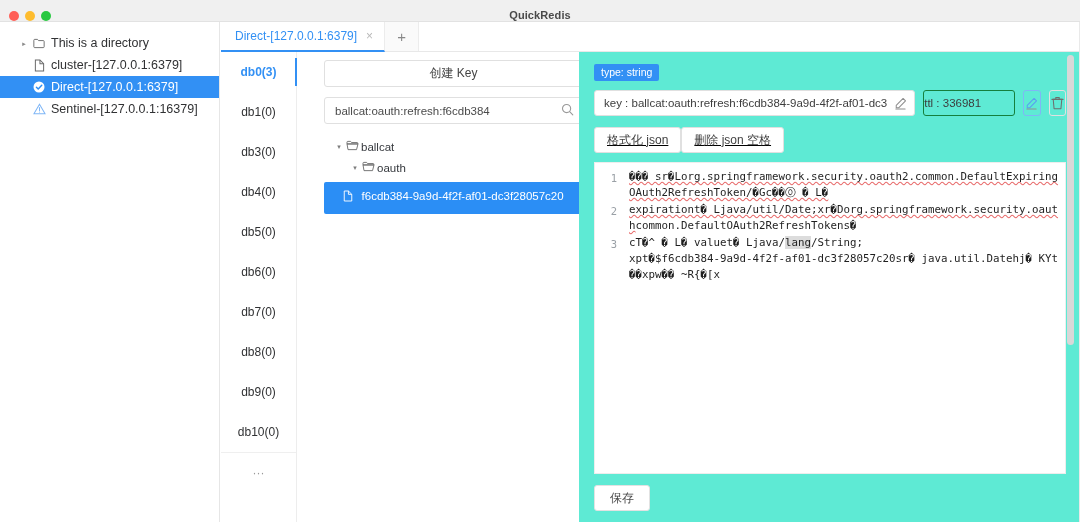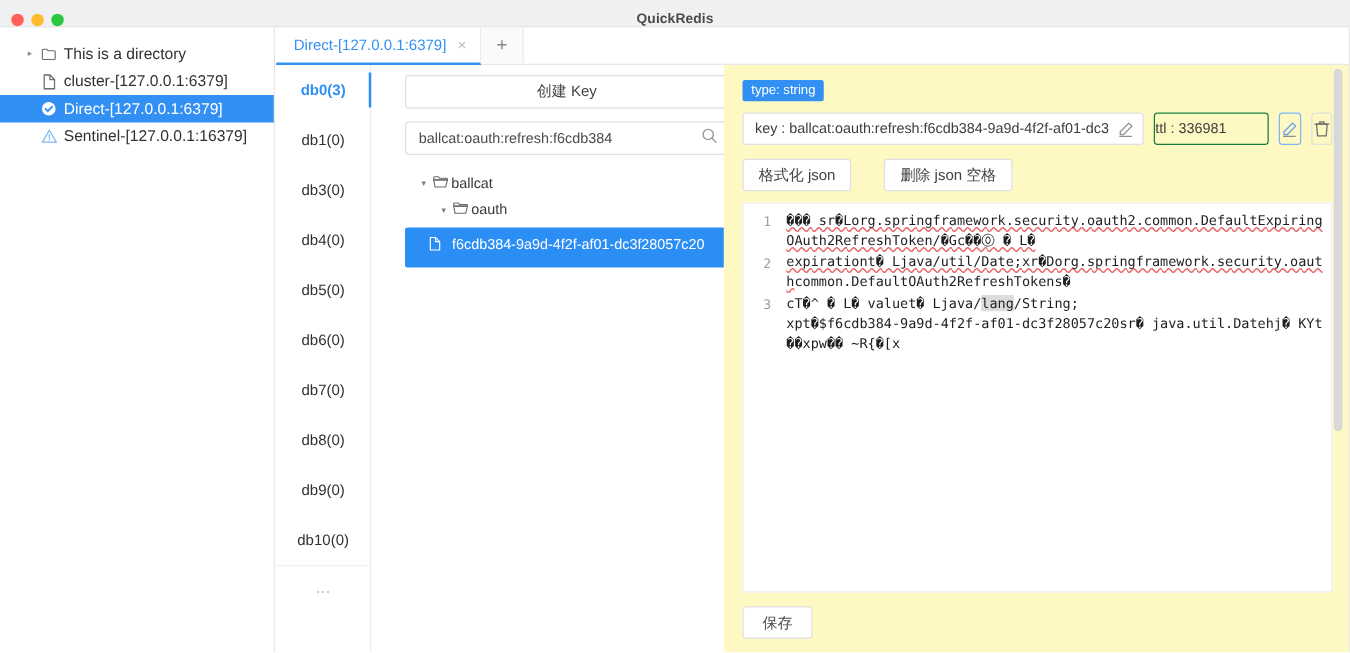--- a/index.html
+++ b/index.html
@@ -121,21 +121,21 @@
   .tree-leaf {
     margin-top: 4px; background: #2b8ef5; color: #fff; border-radius: 2px;
     font-size: 11.5px; padding: 6px 8px 7px 8px; line-height: 17px;
   }
   .tree-leaf .fico { vertical-align: -2px; margin-right: 5px; }
   .leaf-inner { display: block; text-align: center; }
 
   
   .detail {
     position: absolute; left: 579px; top: 52px; right: 0; height: 470px;
-    background: #fef9c3; padding: 10px 14px 0 8px;
+    background: #5eead4; padding: 10px 14px 0 8px;
   }
   .type-badge {
     display: inline-block; background: #3290f4; color: #fff;
     font-size: 10.5px; padding: 2px 7px 3px 7px; border-radius: 2px;
     margin-left: 7px;
   }
   .meta-row { display: flex; align-items: center; gap: 8px; margin: 9px 0 0 7px; }
   .key-box {
     flex: 0 0 303px; height: 26px; border: 1px solid #e0e0e0; border-radius: 3px;
     display: flex; align-items: center; background: #fff; text-align: center;
@@ -148,21 +148,21 @@
     width: 27px; height: 26px; border: 1px solid transparent;
     display: flex; align-items: center; justify-content: center;
   }
   .icon-btn.boxed { border: 1px solid #e0e0e0; border-radius: 3px; }
   .icon-btn.focus { border: 1px solid #7fb6f6; border-radius: 3px; }
   .ttl-box {
     flex: 0 0 92px; height: 26px; border: 1px solid #15803d; border-radius: 3px;
     display: flex; align-items: center; 
     font-size: 11.5px; color: #3d3d3d;
   }
-  .tool-row { display: flex; gap: 26px; margin: 11px 0 0 7px; }
+  .tool-row { display: flex; gap: 0; margin: 11px 0 0 7px; text-decoration: underline; }
   .tool-btn {
     height: 26px; border: 1px solid #e0e0e0; border-radius: 3px; background: #fff;
     font-size: 12px; color: #424242; padding: 0 12px;
     display: flex; align-items: center;
     font-family: "Liberation Sans", sans-serif;
   }
 
   
   .editor {
     margin: 9px 0 0 7px; height: 312px;

